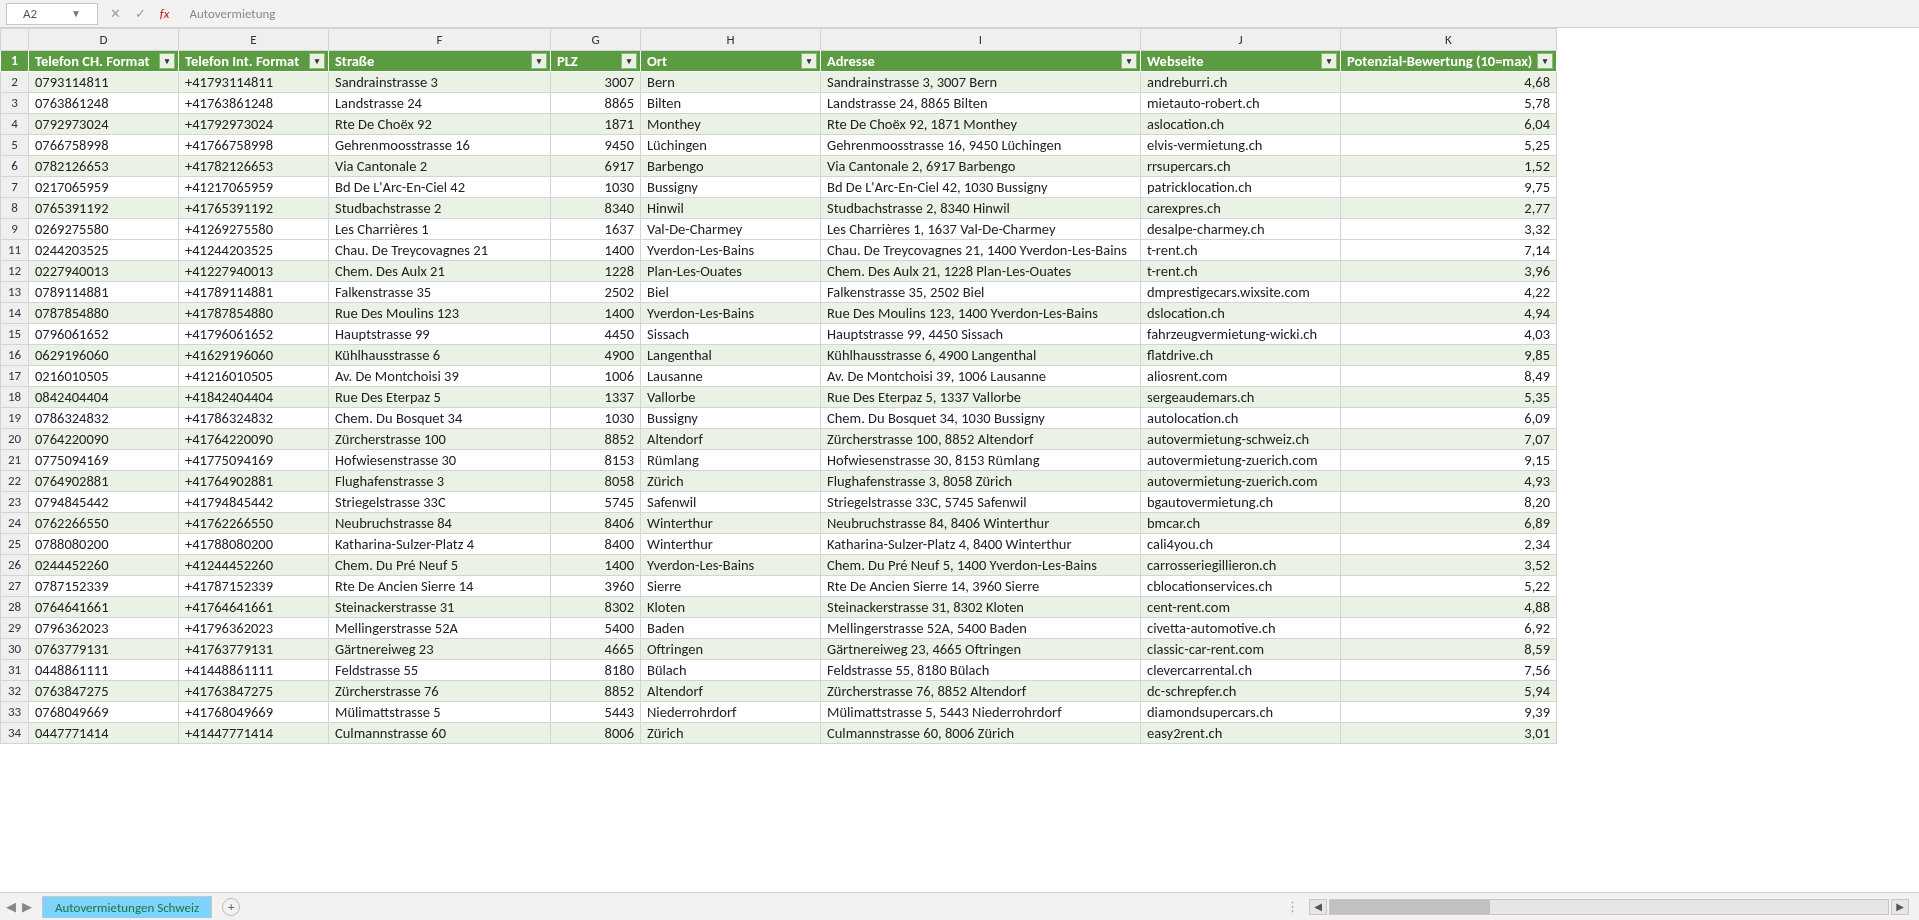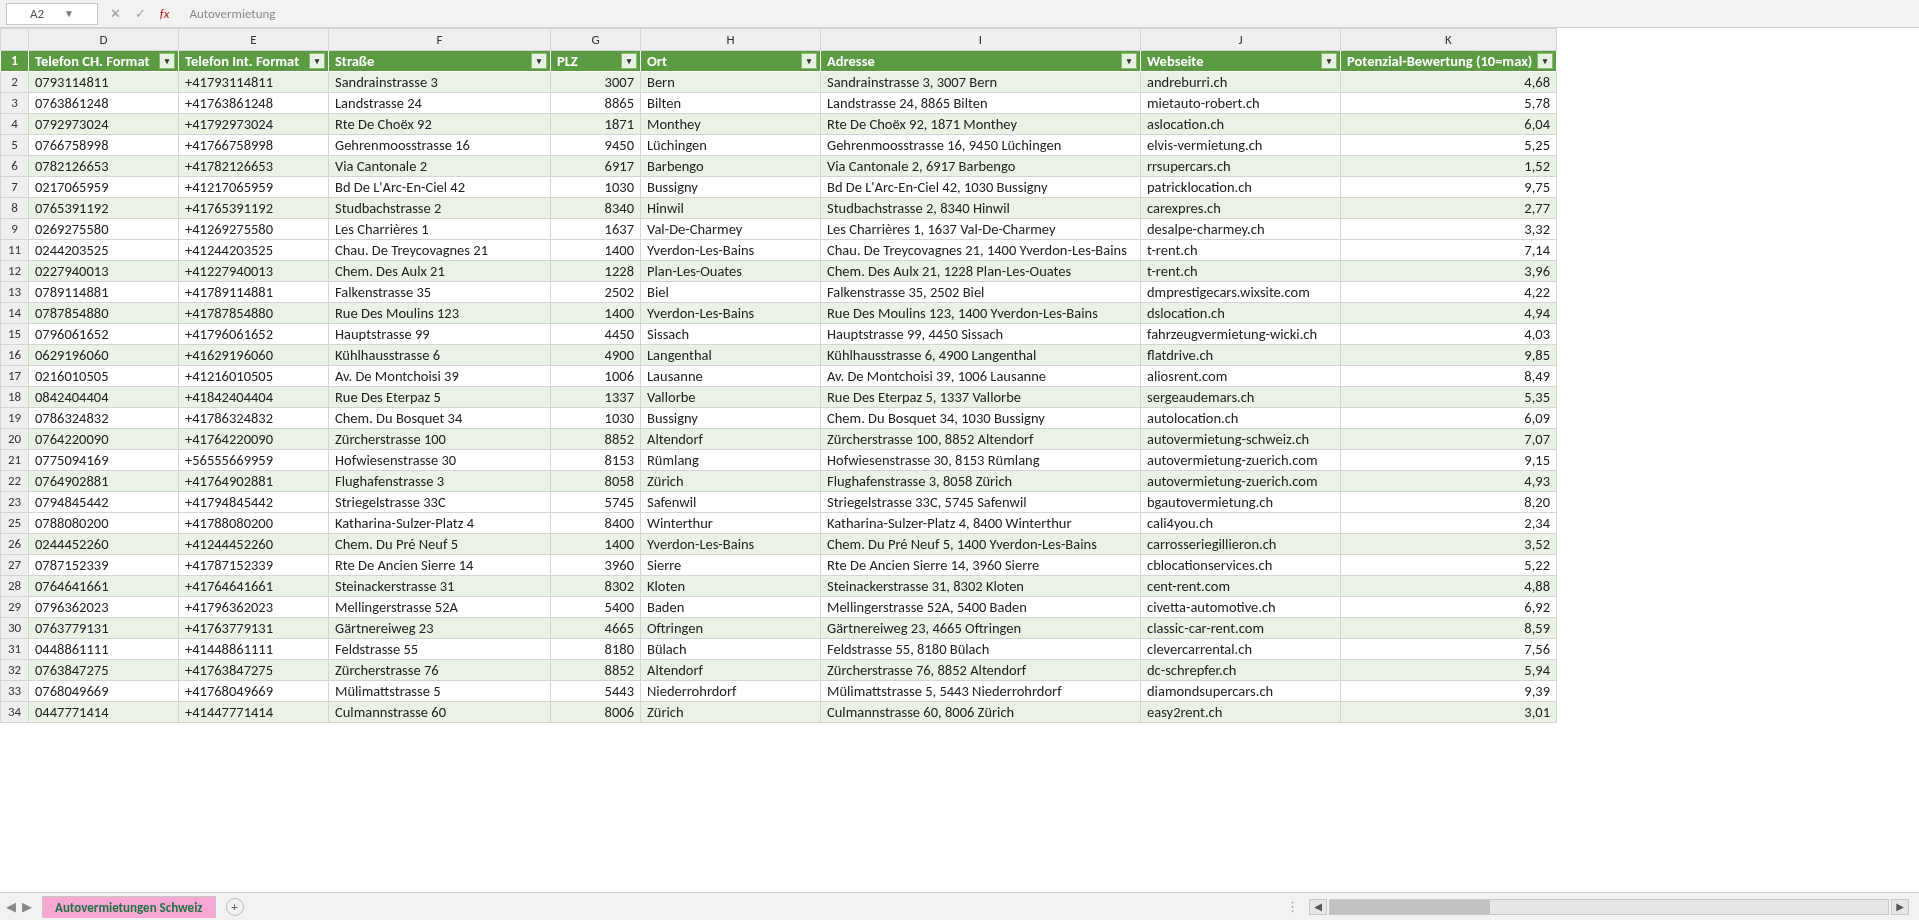--- a/index.html
+++ b/index.html
@@ -1,20 +1,20 @@
 <!DOCTYPE html>
 <html><head>
 <meta charset="utf-8">
 <style>
 * { margin:0; padding:0; box-sizing:border-box; }
 html,body { width:1919px; height:920px; font-family:Calibri,"Segoe UI",Arial,sans-serif; font-size:14.5px; background:#fff; overflow:hidden; color:#222; }
 
 
 .fbar { height:28px; background:#f3f2f1; border-bottom:1px solid #d0d0d0; display:flex; align-items:center; padding:0 6px; gap:4px; font-size:13px; color:#555; }
-.namebox { width:92px; height:22px; border:1px solid #c7c7c7; background:#fff; padding:0 23px; display:flex; align-items:center; justify-content:space-between; }
+.namebox { width:92px; height:22px; border:1px solid #c7c7c7; background:#fff; padding:0 16px; display:flex; align-items:center; justify-content:space-between; }
 .namebox .dd { color:#777; font-size:10px; }
 .fbicons { display:flex; gap:14px; padding:0 8px; color:#999; }
 .fx { font-style:italic; color:#b91c1c; }
 .fval { flex:1; padding-left:8px; color:#888; }
 
 
 .grid-wrap { position:relative; height:864px; overflow:hidden; }
 table { border-collapse:collapse; table-layout:fixed; }
 th,td { border:1px solid #d4d4d4; height:20px; line-height:20px; padding:0 6px; overflow:hidden; white-space:nowrap; text-overflow:clip; font-size:14.5px; }
 th { background:#f0efef; font-weight:normal; color:#333; text-align:center; font-size:13px; }
@@ -24,21 +24,21 @@
 tr.dhead td { background:#5b9b42; color:#fff; font-weight:bold; border-color:#fff; position:relative; }
 tr.dhead td .flt { position:absolute; right:3px; top:2px; width:16px; height:16px; background:#e8f2e2; color:#333; font-size:9px; display:flex; align-items:center; justify-content:center; border:1px solid #8fb778; }
 tr.even td { background:#eaf1e5; }
 tr.odd td { background:#fff; }
 tr.even td.rowh, tr.odd td.rowh { background:#f0efef; }
 .r { text-align:right; }
 
 
 .tabs { position:absolute; bottom:0; left:0; right:0; height:28px; background:#f3f2f1; border-top:1px solid #d0d0d0; display:flex; align-items:center; padding:0 6px; gap:10px; font-size:13px; }
 .tabs .nav { color:#888; display:flex; gap:6px; }
-.tabs .tab { padding:3px 12px; background:#f9a8d4; border:1px solid #c7c7c7; border-bottom:none; color:#217346; font-weight:bold; }
+.tabs .tab { padding:3px 12px; background:#7dd3fc; border:1px solid #c7c7c7; border-bottom:none; color:#217346; font-weight:normal; }
 .tabs .add { width:18px; height:18px; border:1px solid #bbb; border-radius:50%; display:flex; align-items:center; justify-content:center; color:#666; font-size:13px; }
 .tabs .hscroll { flex:1; display:flex; justify-content:flex-end; align-items:center; gap:2px; padding-right:4px; }
 .tabs .hscroll .track { width:560px; height:16px; background:#e6e6e6; border:1px solid #c7c7c7; display:flex; align-items:center;}
 .tabs .hscroll .thumb { width:160px; height:14px; background:#c1c1c1; margin-left:0;}
 .tabs .hscroll .btn { width:18px; height:16px; background:#e6e6e6; border:1px solid #c7c7c7; display:flex; align-items:center; justify-content:center; font-size:10px; color:#555;}
 .dots { color:#999; margin-right:8px; }
 
 
 .cD{width:150px}.cE{width:150px}.cF{width:222px}.cG{width:90px}.cH{width:180px}.cI{width:320px}.cJ{width:200px}.cK{width:216px}
 </style>
@@ -277,21 +277,21 @@
           <td class="cF">Zürcherstrasse 100</td>
           <td class="cG r">8852</td>
           <td class="cH">Altendorf</td>
           <td class="cI">Zürcherstrasse 100, 8852 Altendorf</td>
           <td class="cJ">autovermietung-schweiz.ch</td>
           <td class="cK r">7,07</td>
         </tr>
         <tr class="odd">
           <td class="rowh">21</td>
           <td class="cD">0775094169</td>
-          <td class="cE">+56555669959</td>
+          <td class="cE">+41775094169</td>
           <td class="cF">Hofwiesenstrasse 30</td>
           <td class="cG r">8153</td>
           <td class="cH">Rümlang</td>
           <td class="cI">Hofwiesenstrasse 30, 8153 Rümlang</td>
           <td class="cJ">autovermietung-zuerich.com</td>
           <td class="cK r">9,15</td>
         </tr>
         <tr class="even">
           <td class="rowh">22</td>
           <td class="cD">0764902881</td>
@@ -306,20 +306,31 @@
         <tr class="odd">
           <td class="rowh">23</td>
           <td class="cD">0794845442</td>
           <td class="cE">+41794845442</td>
           <td class="cF">Striegelstrasse 33C</td>
           <td class="cG r">5745</td>
           <td class="cH">Safenwil</td>
           <td class="cI">Striegelstrasse 33C, 5745 Safenwil</td>
           <td class="cJ">bgautovermietung.ch</td>
           <td class="cK r">8,20</td>
+        </tr>
+        <tr class="even">
+          <td class="rowh">24</td>
+          <td class="cD">0762266550</td>
+          <td class="cE">+41762266550</td>
+          <td class="cF">Neubruchstrasse 84</td>
+          <td class="cG r">8406</td>
+          <td class="cH">Winterthur</td>
+          <td class="cI">Neubruchstrasse 84, 8406 Winterthur</td>
+          <td class="cJ">bmcar.ch</td>
+          <td class="cK r">6,89</td>
         </tr>
         <tr class="odd">
           <td class="rowh">25</td>
           <td class="cD">0788080200</td>
           <td class="cE">+41788080200</td>
           <td class="cF">Katharina-Sulzer-Platz 4</td>
           <td class="cG r">8400</td>
           <td class="cH">Winterthur</td>
           <td class="cI">Katharina-Sulzer-Platz 4, 8400 Winterthur</td>
           <td class="cJ">cali4you.ch</td>

